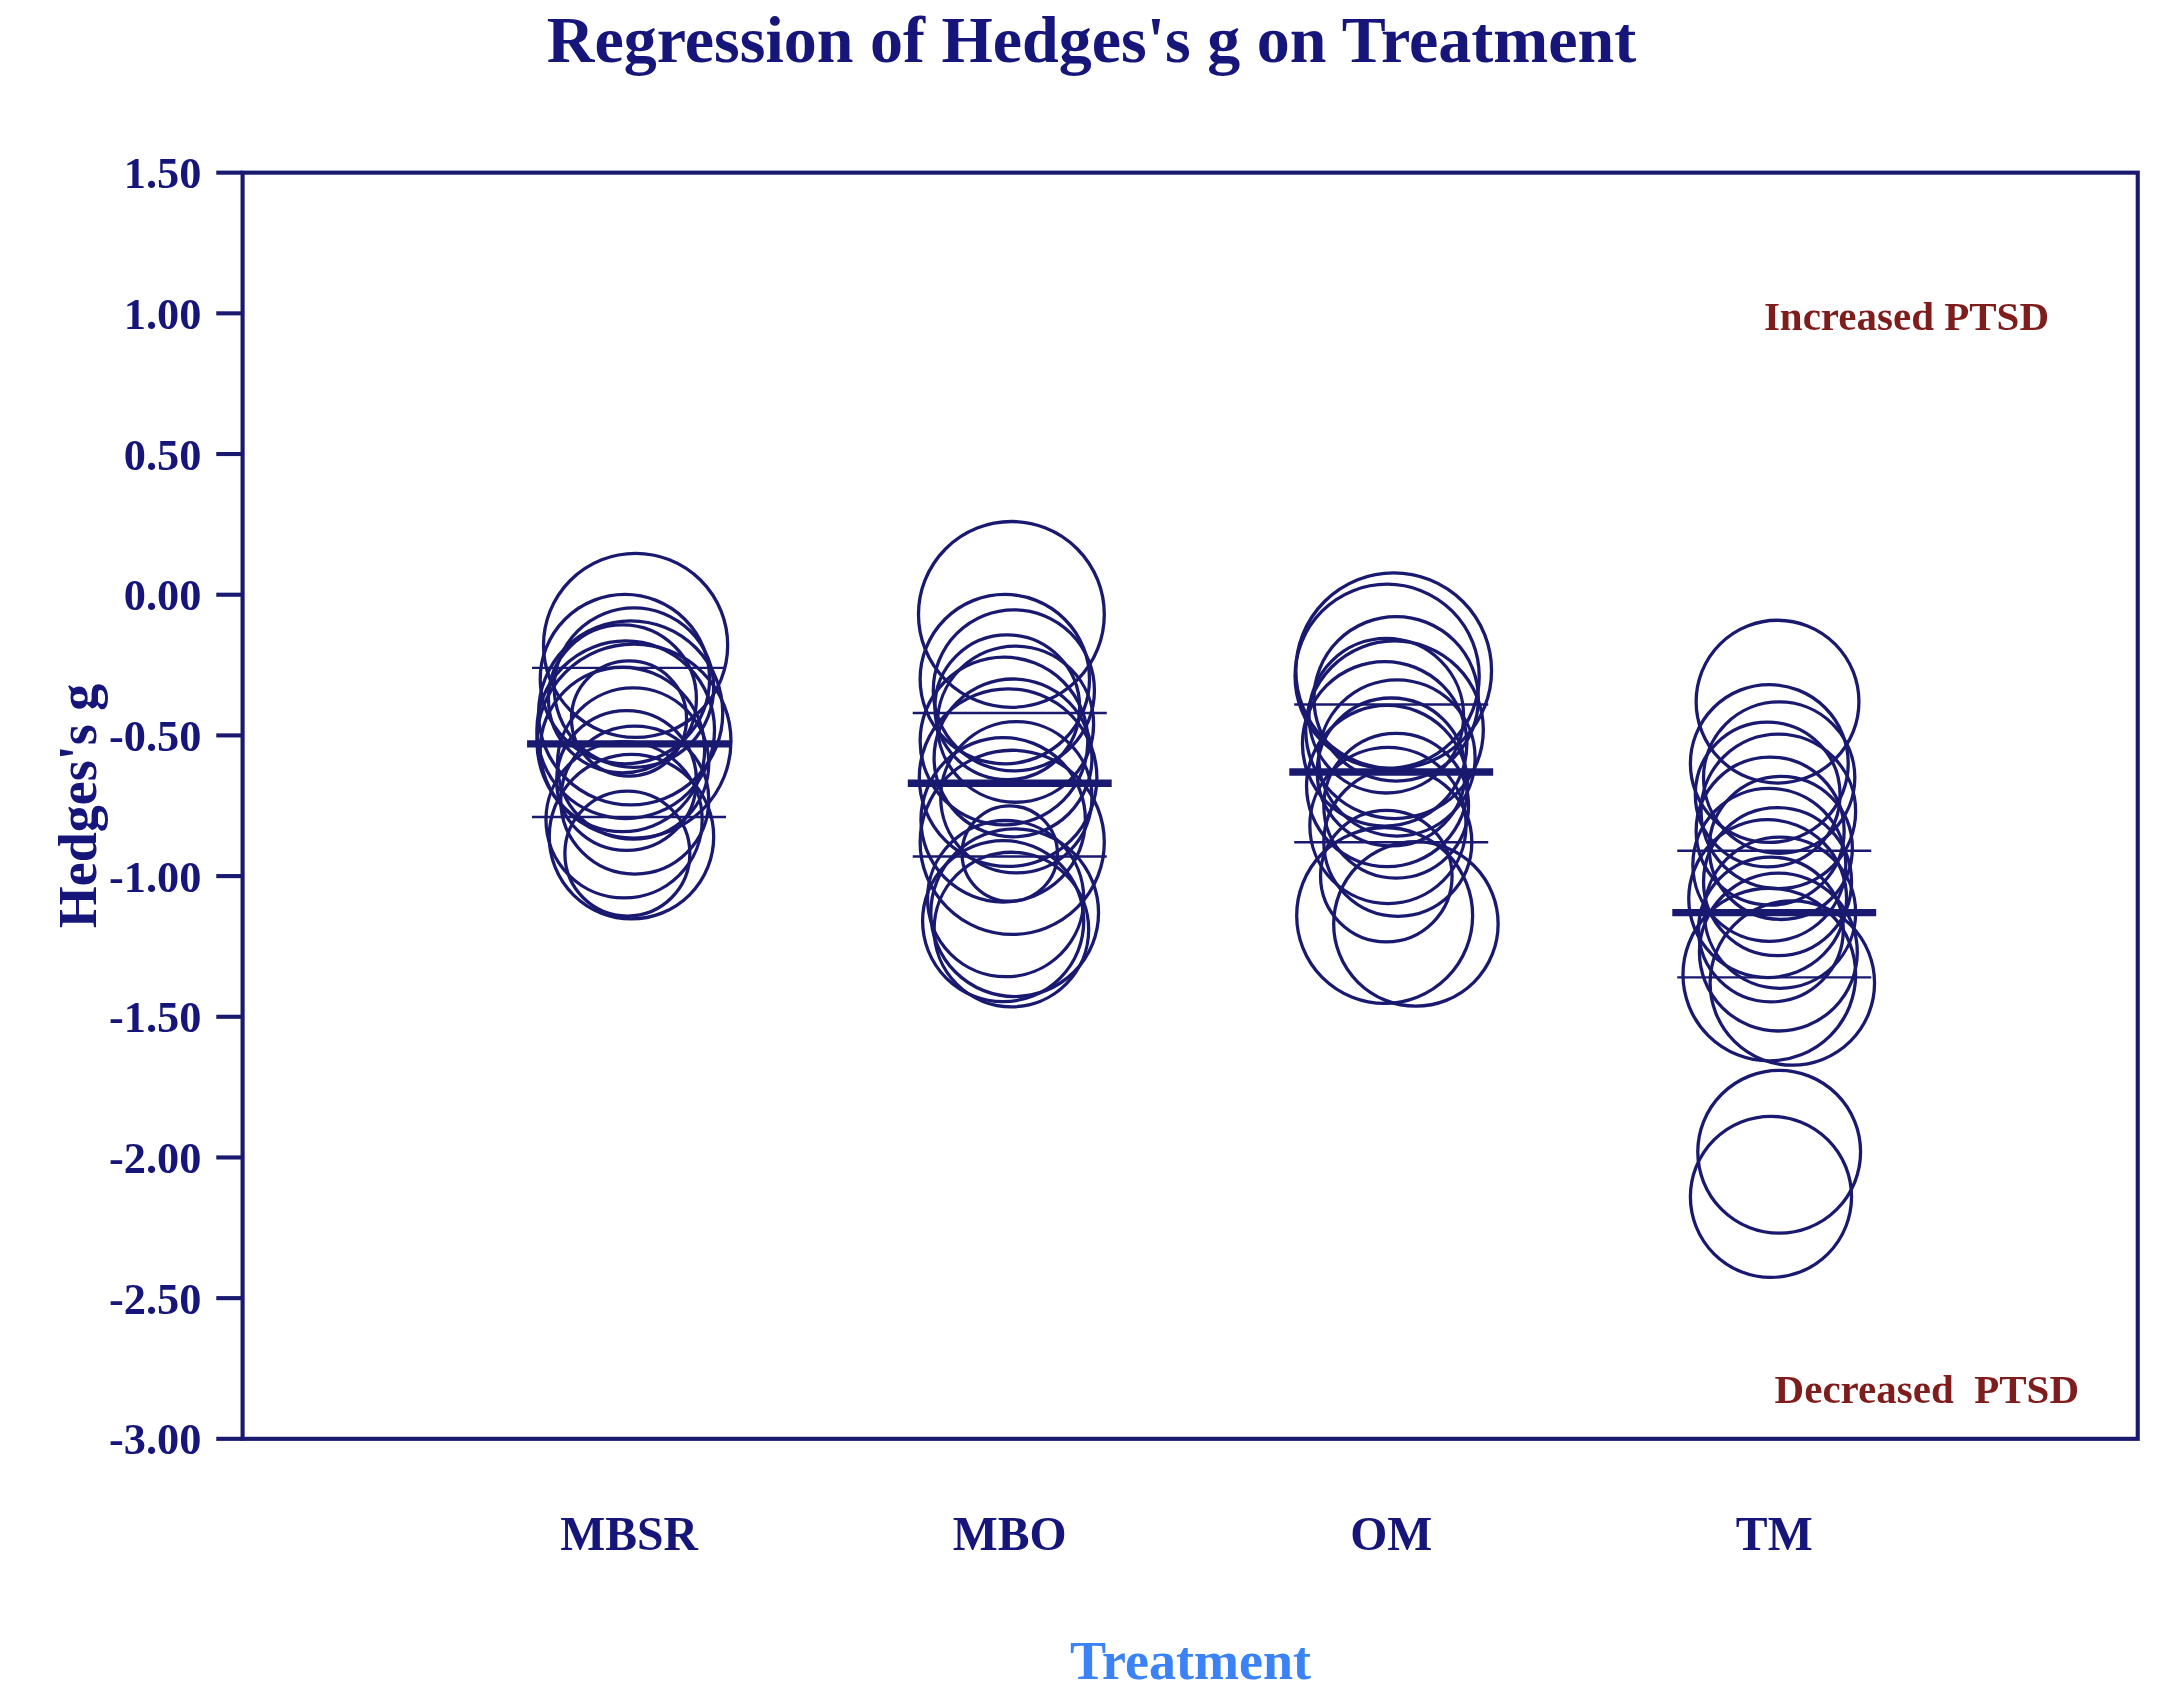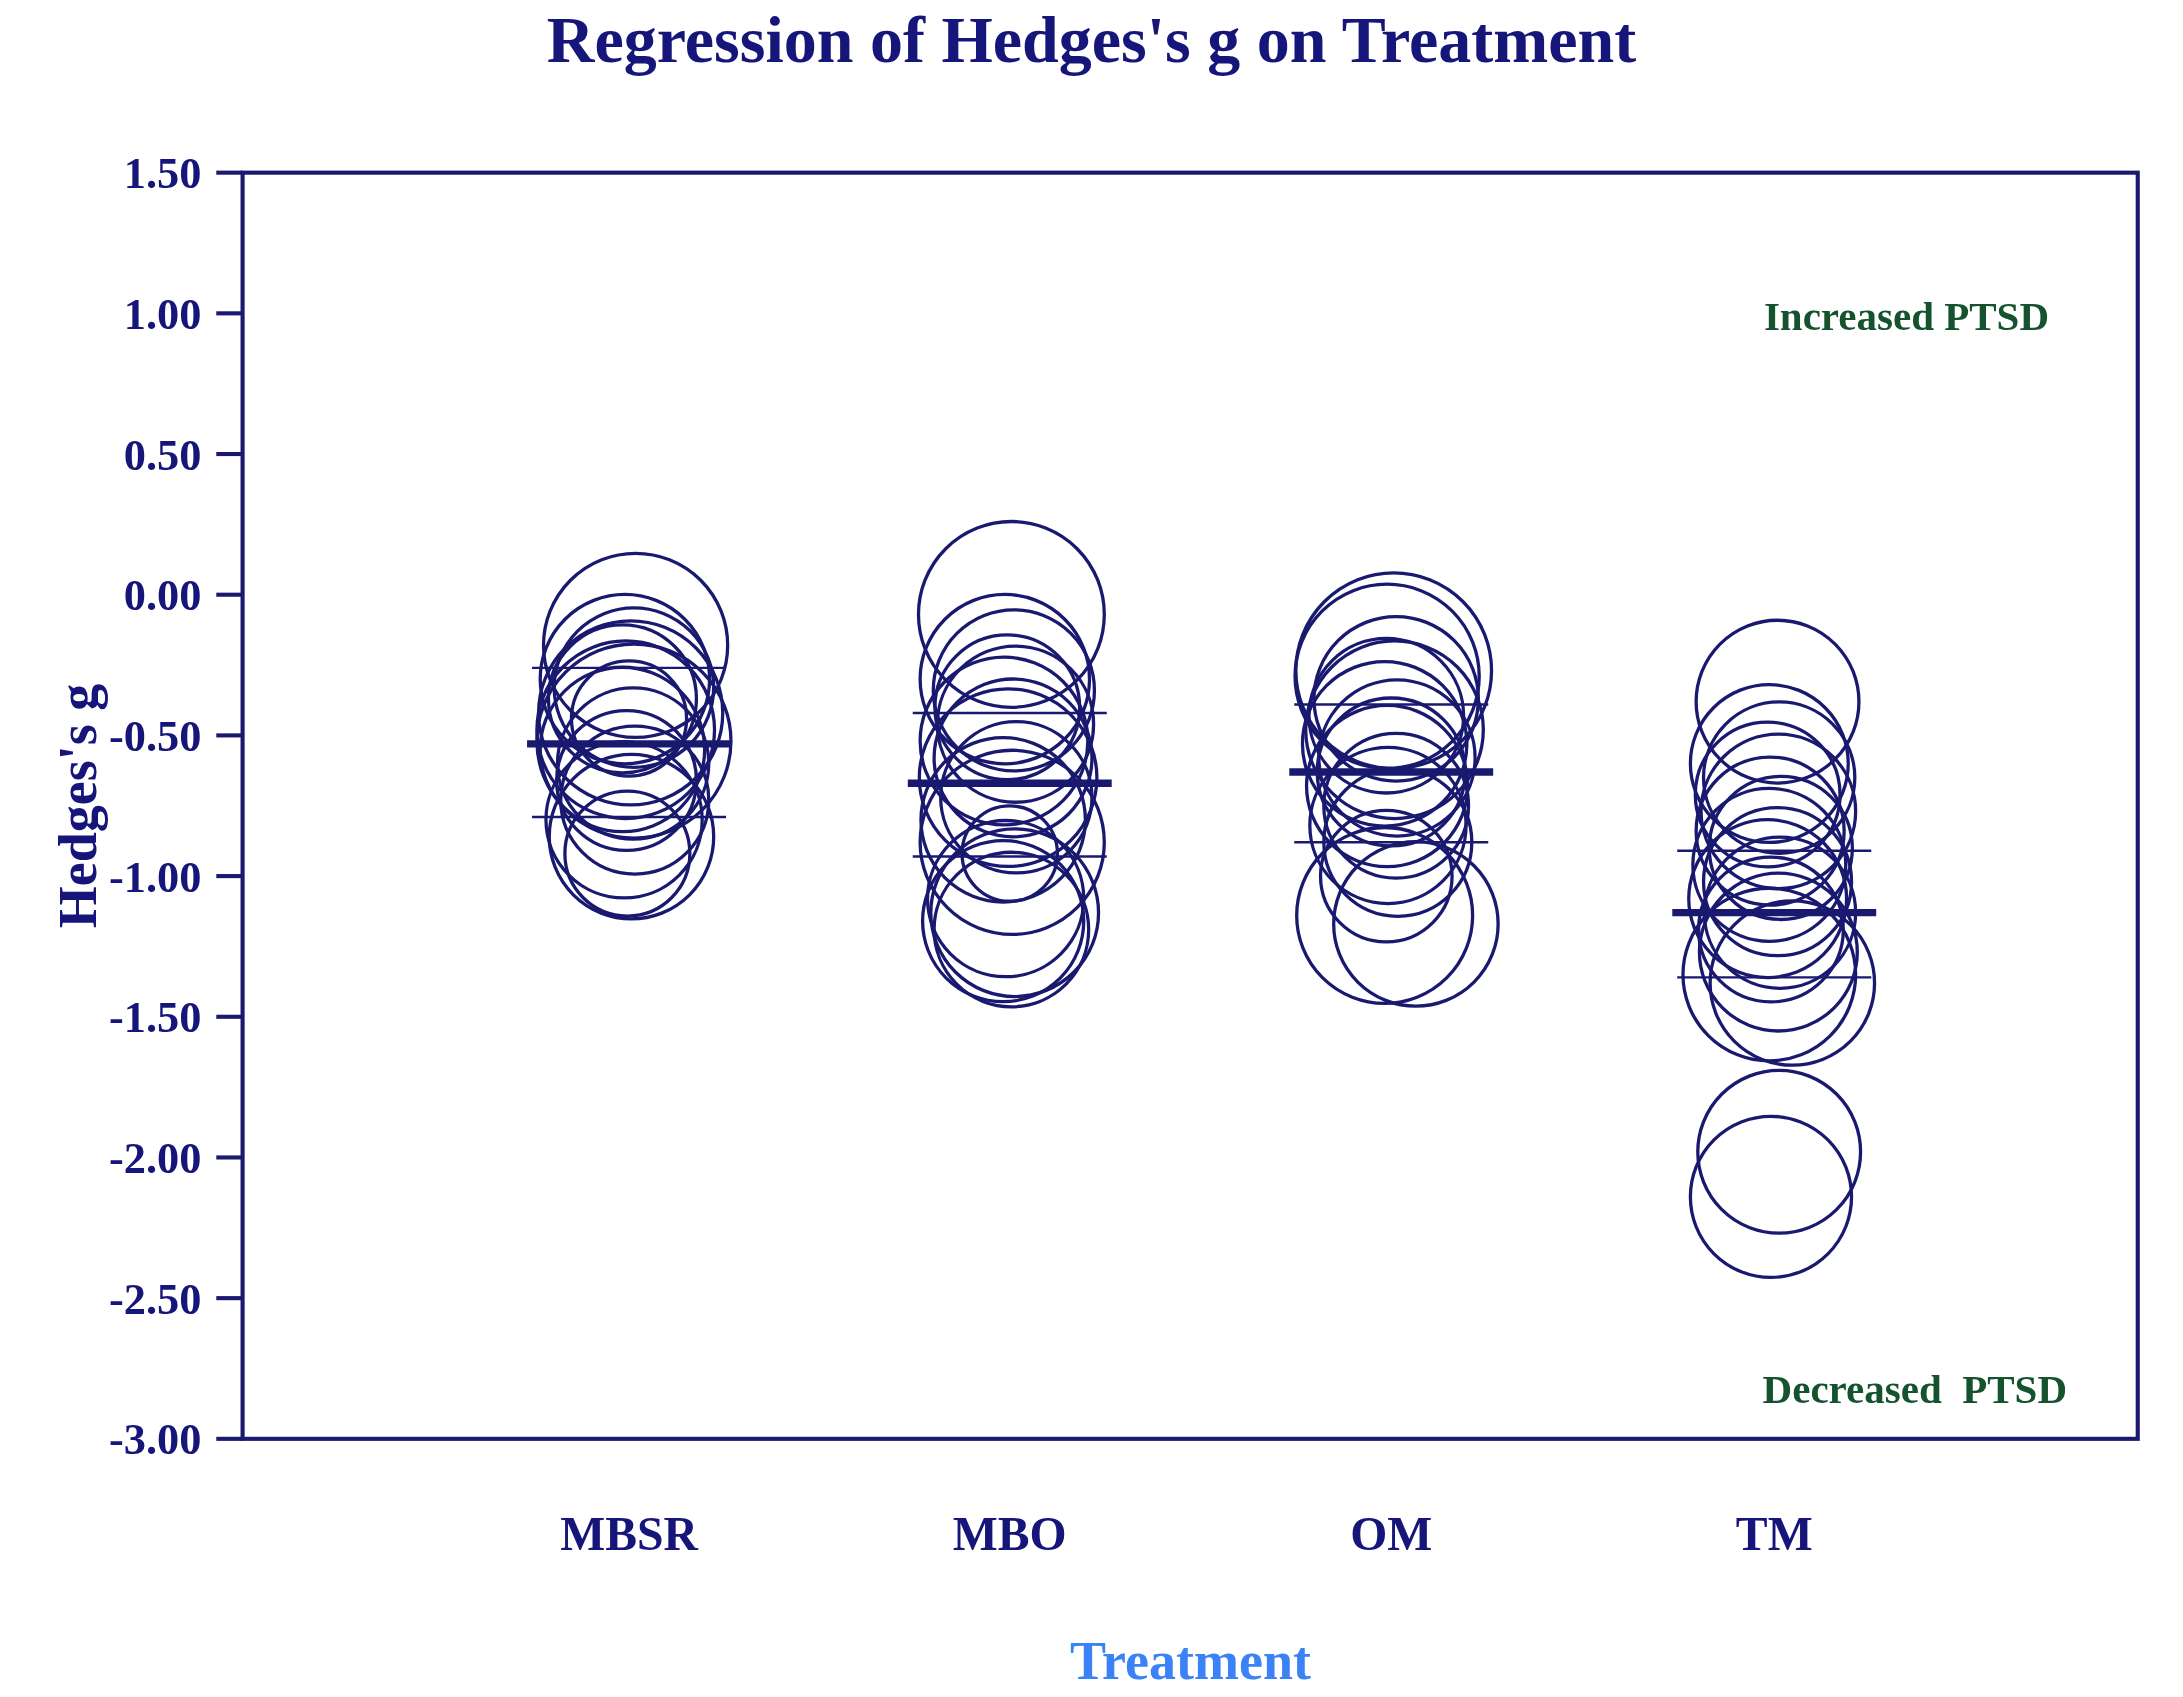--- a/index.html
+++ b/index.html
@@ -14,24 +14,24 @@
   }
   .xlabel{
     position:absolute;left:243px;top:1630px;width:1895px;text-align:center;
     font-size:54px;color:#3b82f6;
   }
   .ylabel{
     position:absolute;left:78px;top:806px;font-size:54px;color:#15157a;
     transform:translate(-50%,-50%) rotate(-90deg);white-space:nowrap;
   }
   .ann{
-    position:absolute;font-size:41px;color:#14532d;white-space:pre;
+    position:absolute;font-size:41px;color:#7f1d1d;white-space:pre;
   }
   .ann-top{right:134px;top:292px;}
-  .ann-bottom{right:116px;top:1365px;}
+  .ann-bottom{right:104px;top:1365px;}
   svg{position:absolute;left:0;top:0;}
   text{font-family:"Liberation Serif","DejaVu Serif",serif;font-weight:bold;}
 </style>
 </head>
 <body>
 
 <div>
   <div class="title">Regression of Hedges's g on Treatment</div>
   <div class="ylabel">Hedges's g</div>
   <svg id="plot" width="2183" height="1697" viewBox="0 0 2655 2064">

